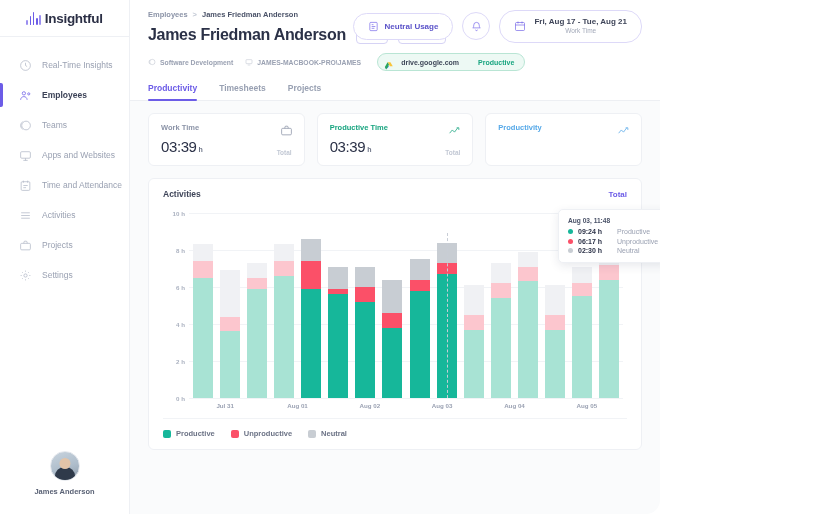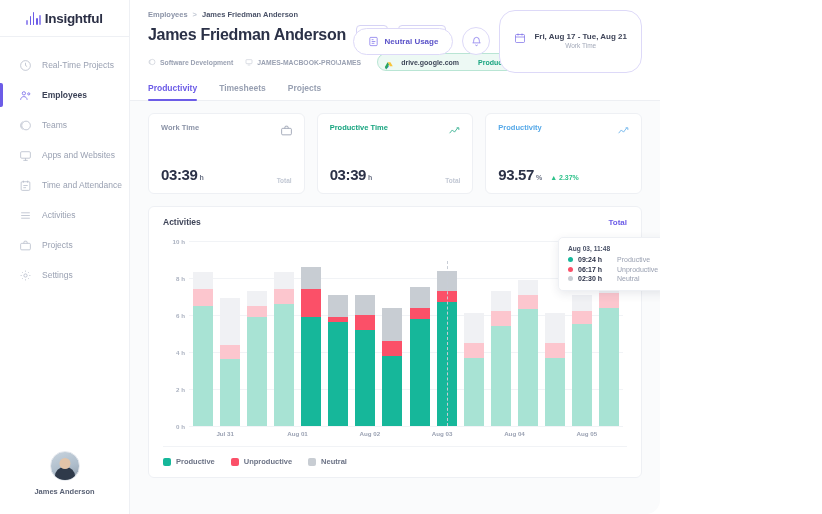--- a/index.html
+++ b/index.html
@@ -119,23 +119,23 @@
     padding:7px 14px; cursor:pointer;
     font-size:8px; font-weight:700; color:#5b53c9; font-family:inherit;
   }
   .ghost-btn svg{ width:11px;height:11px;stroke:#6c5ce7;fill:none;stroke-width:1.4;}
   .icon-circle {
     width:28px;height:28px;border-radius:50%;border:1px solid #ddd9f8;background:#fff;
     display:flex;align-items:center;justify-content:center;cursor:pointer;
   }
   .icon-circle svg{width:11px;height:11px;stroke:#6c5ce7;fill:none;stroke-width:1.4;}
   .date-btn {
-    display:flex; gap:8px;
+    display:flex; align-items:center; gap:8px;
     border:1px solid #ddd9f8; border-radius:16px; background:#fff;
-    padding:21px 14px; cursor:pointer;
+    padding:6px 14px; cursor:pointer;
   }
   .date-btn svg{width:12px;height:12px;stroke:#6c5ce7;fill:none;stroke-width:1.3;}
   .date-main{ font-size:8px;font-weight:700;color:#3f4559; line-height:1.3;}
   .date-sub{ font-size:6.5px;color:#a3a9b9;font-weight:500; line-height:1.3;}
 
   .tabs { display:flex; gap:22px; padding: 0 18px; margin-top:12px; border-bottom:1px solid #edeff3; }
   .tab {
     font-size:8.5px; font-weight:600; color:#98a0b2; padding-bottom:7px;
     cursor:pointer; position:relative;
   }
@@ -148,21 +148,21 @@
   .content { flex:1; background:#fafbfc; padding: 12px 18px 0 18px; overflow:hidden; }
 
   .cards { display:flex; gap:12px; }
   .card {
     flex:1; background:#fff; border:1px solid #eef0f4; border-radius:6px;
     padding:9px 12px 10px 12px; position:relative; min-height:52px;
   }
   .card-label { font-size:7.5px; font-weight:700; color:#8b93a7; }
   .card-label.green{color:#17a47f;} .card-label.red{color:#f4455f;} .card-label.blue{color:#55a8e8;}
   .card-value-row{ display:flex; align-items:baseline; gap:2px; margin-top:6px;}
-  .card-value { font-size:15px; font-weight:700; color:#2b3147; letter-spacing:-0.4px;margin-top:28px;}
+  .card-value { font-size:15px; font-weight:400; color:#2b3147; letter-spacing:-0.4px;}
   .card-unit { font-size:7px; font-weight:600; color:#6b7285; }
   .card-total { position:absolute; right:12px; bottom:9px; font-size:6.5px; color:#c2c8d4; font-weight:600;}
   .card-delta { font-size:7px; font-weight:700; color:#2ec18a; margin-left:6px;}
   .card-ic { position:absolute; right:11px; top:9px; width:13px;height:13px;}
   .card-ic svg{width:13px;height:13px;fill:none;stroke-width:1.4;}
 
   .panel {
     background:#fff;border:1px solid #eef0f4;border-radius:6px;
     margin-top:12px; height: 272px; position:relative; padding: 10px 14px;
   }
@@ -219,21 +219,21 @@
       <span class="logo-text">Insightful</span>
     </div>
     <nav class="nav">
       <div class="nav-item">
         <span class="ic">
             <svg viewBox="0 0 24 24">
               <circle cx="12" cy="12" r="9"></circle>
               <path d="M12 7v5l3 2"></path>
             </svg>
           </span>
-        <span>Real-Time Projects</span>
+        <span>Real-Time Insights</span>
       </div>
       <div class="nav-item active">
         <span class="ic">
             <svg viewBox="0 0 24 24">
               <circle cx="9" cy="8" r="3"></circle>
               <path d="M3 20c0-3.3 2.7-6 6-6s6 2.7 6 6"></path>
               <circle cx="18" cy="9" r="2"></circle>
             </svg>
           </span>
         <span>Employees</span>
@@ -399,25 +399,20 @@
           <div class="card-total">Total</div>
           <span class="card-ic"><svg viewBox="0 0 24 24" stroke="#17a47f">
                 <path d="M3 17l5-6 4 4 6-8"></path>
                 <path d="M16 7h4v4"></path>
               </svg></span>
         </div>
 
 
         <div class="card">
           <div class="card-label blue">Productivity</div>
-          <div class="card-value-row">
-            <span class="card-value">93.57</span>
-            <span class="card-unit">%</span>
-            <span class="card-delta">▲ 2.37%</span>
-          </div>
           <span class="card-ic"><svg viewBox="0 0 24 24" stroke="#55a8e8">
                 <path d="M3 17l5-6 4 4 6-8"></path>
                 <path d="M16 7h4v4"></path>
               </svg></span>
         </div>
       </div>
 
       <div class="panel">
         <div class="panel-head">
           <div class="panel-title">Activities</div>

